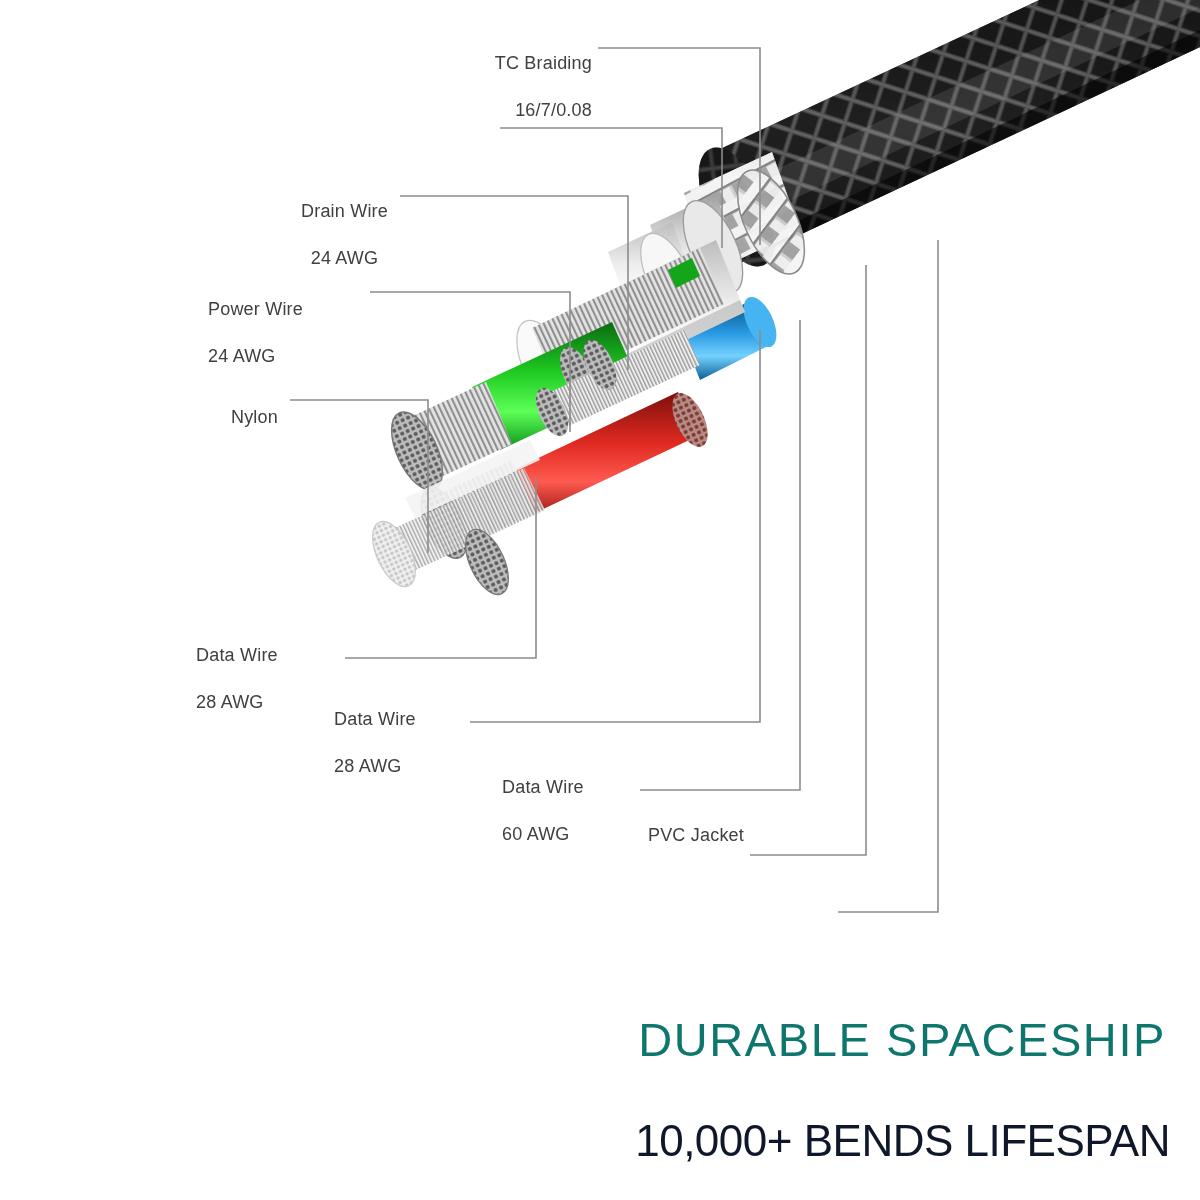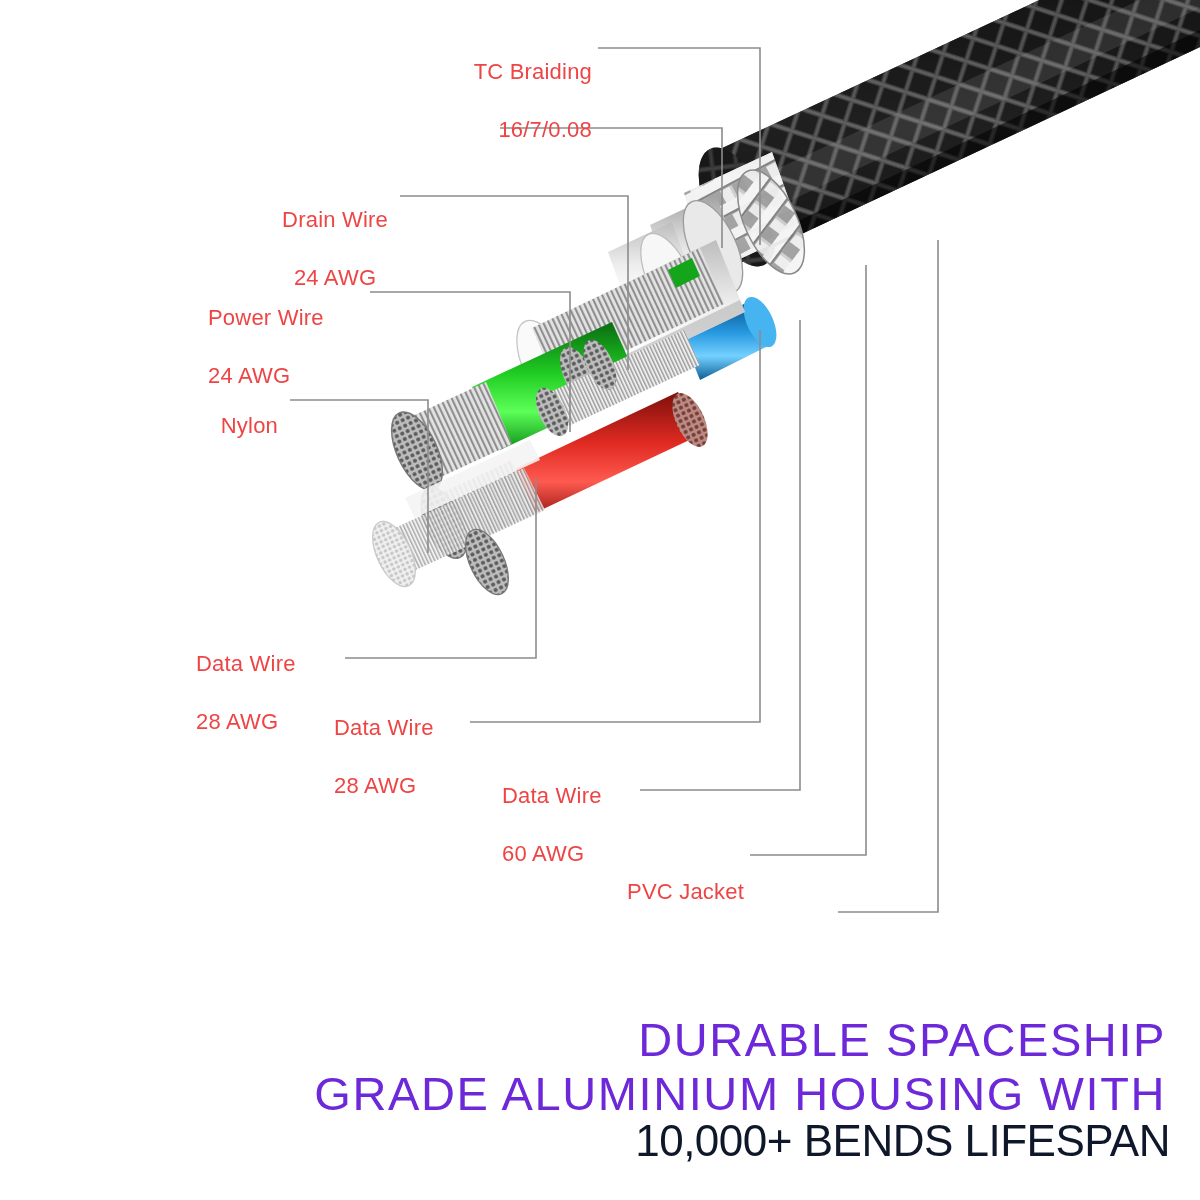--- a/index.html
+++ b/index.html
@@ -6,29 +6,29 @@
   html,body{margin:0;padding:0;background:#ffffff;}
   body{
     width:1200px;height:1200px;overflow:hidden;position:relative;
     font-family:"Liberation Sans","DejaVu Sans",sans-serif;
     -webkit-font-smoothing:antialiased;
   }
   #stage{position:absolute;inset:0;width:1200px;height:1200px;background:#fff;}
 
   
   .label{
-    position:absolute;color:#ef4444;font-size:22px;line-height:1.32;
+    position:absolute;color:#404040;font-size:18px;line-height:1.32;
     white-space:pre-line;letter-spacing:.2px;font-weight:400;
   }
   .label.r{text-align:right;}
   .label.l{text-align:left;}
 
   
   .tagline{
-    position:absolute;right:34px;text-align:right;color:#6d28d9;
+    position:absolute;right:34px;text-align:right;color:#0f766e;
     font-weight:300;letter-spacing:1.6px;white-space:nowrap;
   }
   #tag1{top:1012px;font-size:47px;}
   #tag2{top:1066px;font-size:47px;}
   #tag3{
     top:1116px;right:30px;font-size:44px;color:#0f172a;
     font-weight:400;letter-spacing:-.5px;
   }
 
   svg{position:absolute;top:0;left:0;}
@@ -278,22 +278,21 @@
   <div class="label l" style="left:334px;top:684px;">
     <span>Data Wire</span><br>
     <span>28 AWG</span>
   </div>
 
   <div class="label l" style="left:502px;top:752px;">
     <span>Data Wire</span><br>
     <span>60 AWG</span>
   </div>
 
-  <div class="label r" style="right:456px;top:848px;">
+  <div class="label r" style="right:456px;top:800px;">
     <span>PVC Jacket</span>
   </div>
 
 
   <div class="tagline" id="tag1">DURABLE SPACESHIP</div>
-  <div class="tagline" id="tag2">GRADE ALUMINIUM HOUSING WITH</div>
   <div class="tagline" id="tag3">10,000+ BENDS LIFESPAN</div>
 
 </div>
 
 </body></html>

